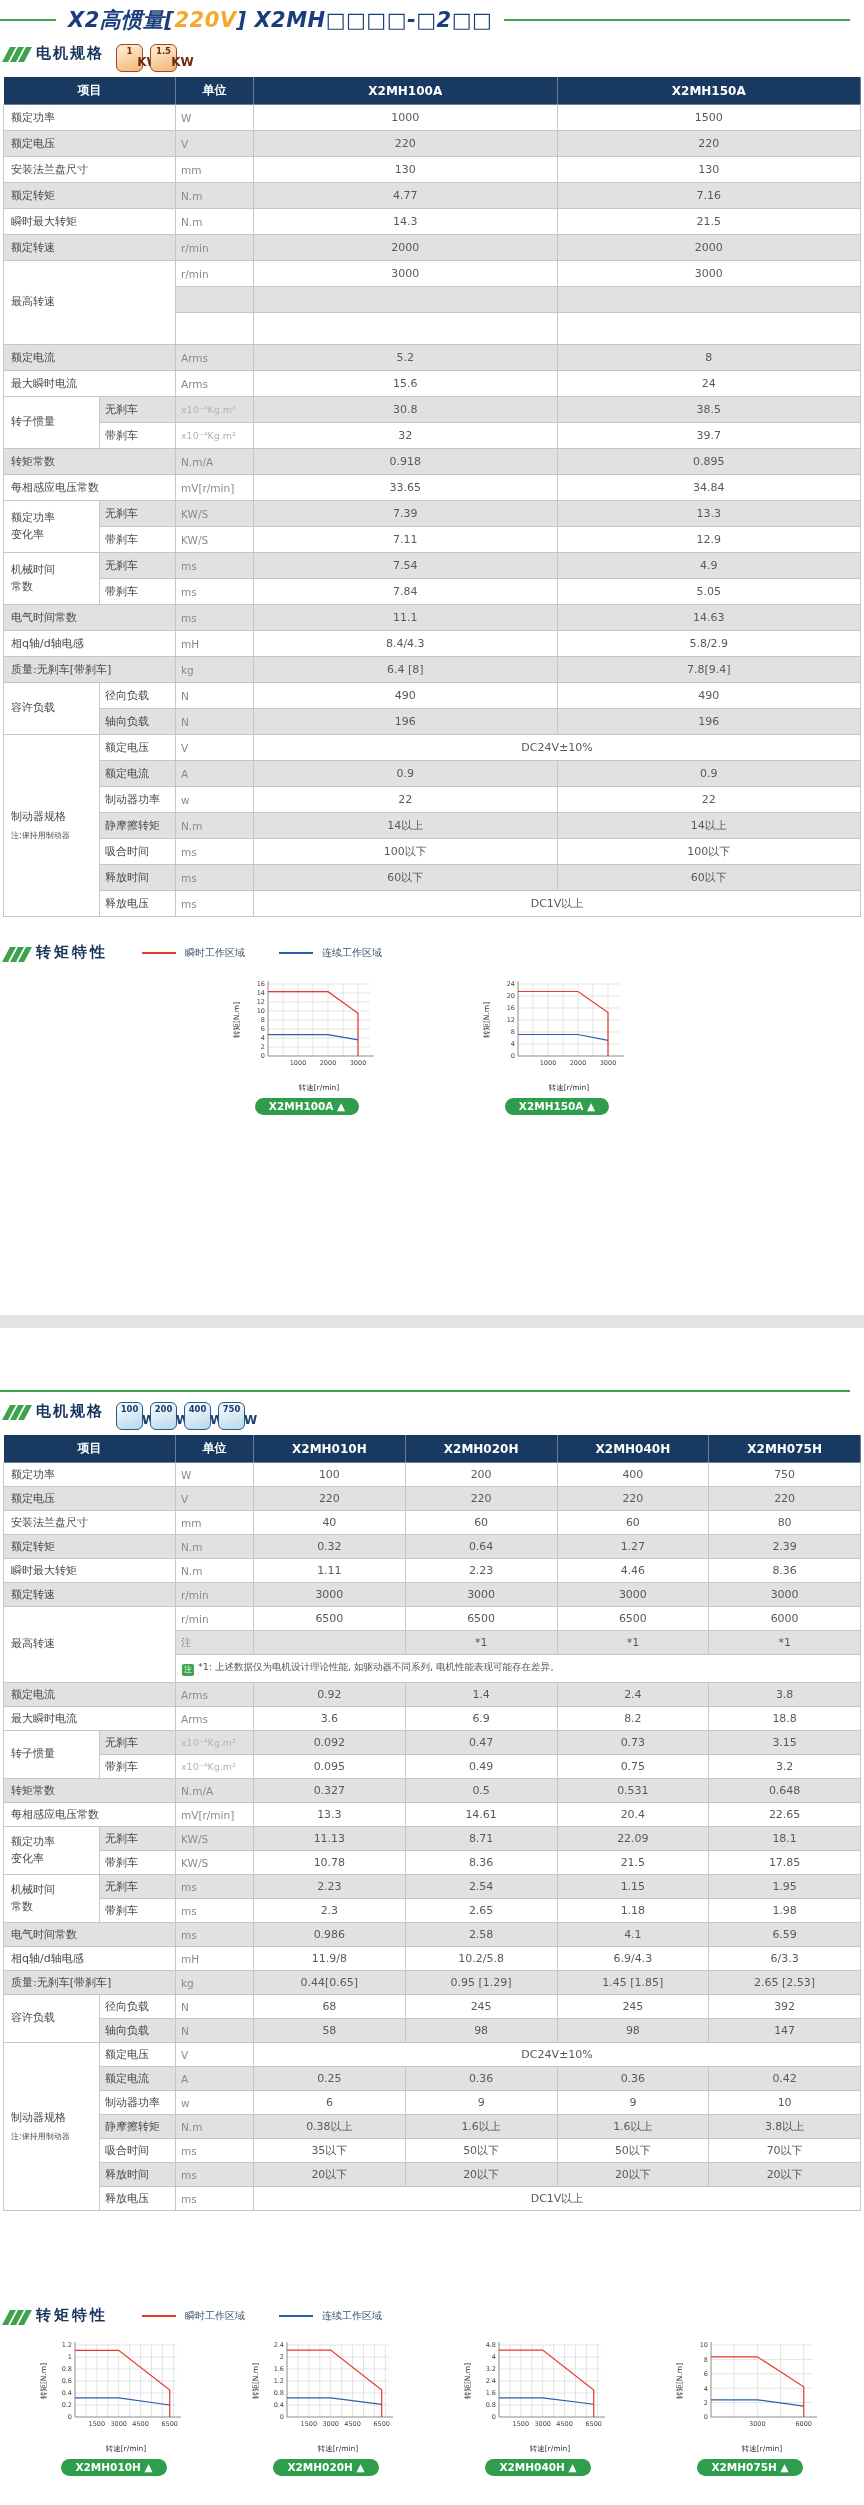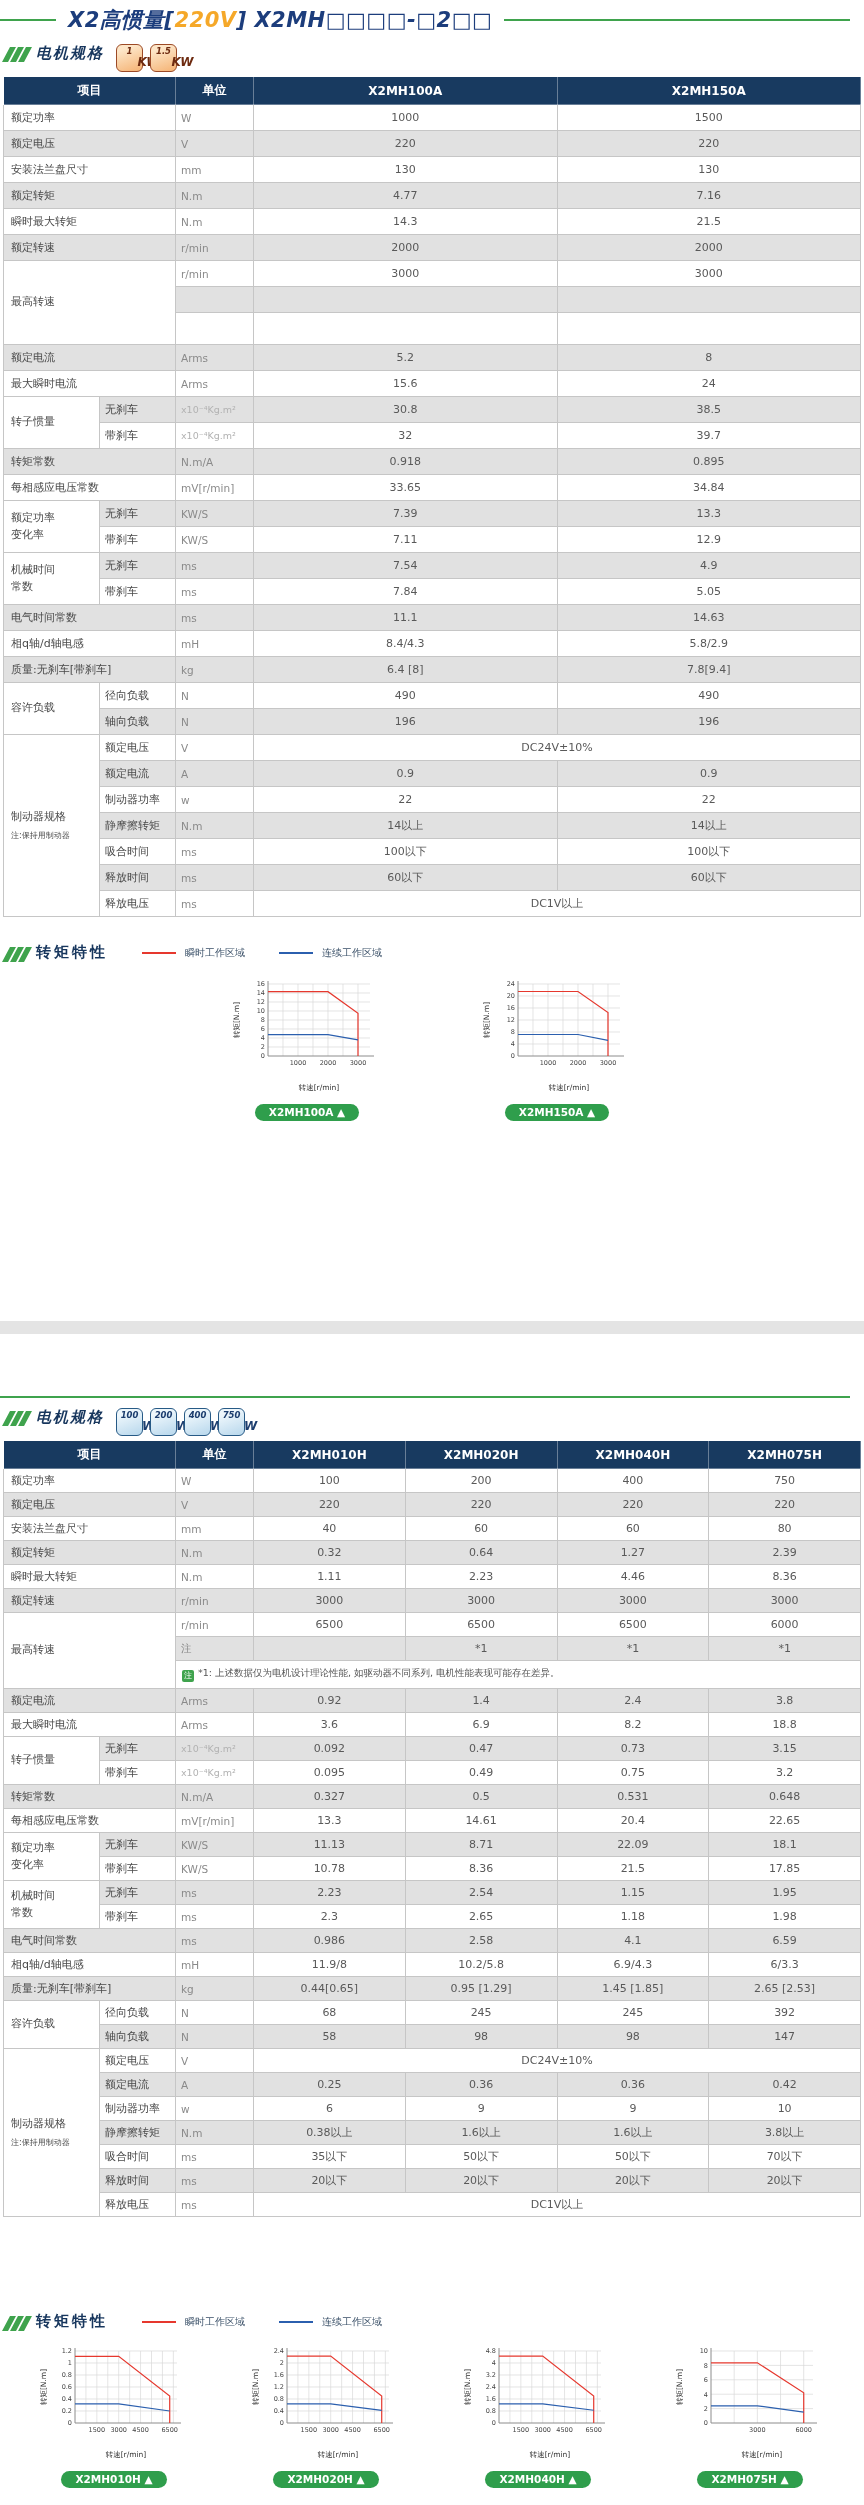--- a/index.html
+++ b/index.html
@@ -8,21 +8,21 @@
 
   
   .sec-title{display:flex;align-items:center;margin-top:6px;}
   .sec-title .ln{height:2px;background:#3fa34d;}
   .sec-title .ln-l{width:56px;flex:0 0 auto;}
   .sec-title .ln-r{flex:1 1 auto;margin-right:14px;}
   .sec-title .txt{font-size:21px;font-weight:800;font-style:italic;color:#1c3d7c;margin:0 12px;white-space:nowrap;letter-spacing:.5px;text-align:right;}
   .sec-title .voltage{color:#f5a829;}
 
   
-  .spec-head{display:flex;align-items:flex-start;margin:10px 0 4px 6px;gap:8px;font-style:italic;}
+  .spec-head{display:flex;align-items:flex-start;margin:10px 0 4px 6px;gap:8px;}
   .tri-icon{display:flex;gap:2px;margin-top:3px;}
   .tri-icon i{display:block;width:6px;height:15px;background:#3fa34d;transform:skewX(-28deg);}
   .spec-head h2{margin:0;font-size:15px;font-weight:bold;color:#17365d;letter-spacing:2px;}
   .pow-badges{display:flex;gap:7px;margin-left:4px;}
   .pow-badge{width:27px;height:28px;border-radius:6px;display:flex;flex-direction:column;align-items:center;justify-content:center;line-height:1.05;box-sizing:border-box;}
   .pb-orange{background:linear-gradient(160deg,#fde6c8 20%,#f6b97e 90%);border:1px solid #9c4a26;color:#6d2a10;}
   .pb-blue{background:linear-gradient(160deg,#eef7fc 20%,#bedbee 90%);border:1px solid #275a86;color:#1c3d6e;}
   .pow-badge .t{font-size:8.5px;font-weight:bold;}
   .pow-badge .b{font-size:12px;font-weight:bold;margin-left:38px;}
 
@@ -50,21 +50,21 @@
   .torque-row h2{margin:0;font-size:15px;font-weight:bold;color:#17365d;letter-spacing:3px;}
   .legend{display:flex;align-items:center;gap:34px;margin-left:26px;}
   .lg{display:flex;align-items:center;gap:9px;font-size:10px;color:#3a5068;}
   .sw{display:inline-block;width:34px;height:2px;}
   .sw-red{background:#e6382e;} .sw-blue{background:#2b5fae;}
 
   .charts{display:flex;margin-top:16px;}
   #sec1 .charts{justify-content:center;gap:100px;}
   #sec2 .charts{justify-content:space-around;padding:0 8px;margin-top:14px;}
   .chart-block{display:flex;flex-direction:column;align-items:center;}
-  .model-badge{margin-top:12px;background:#2f9e4c;color:#fff;font-weight:bold;font-size:10.5px;padding:2px 14px 3px 14px;border-radius:10px;white-space:nowrap;}
+  .model-badge{margin-top:6px;background:#2f9e4c;color:#fff;font-weight:bold;font-size:10.5px;padding:2px 14px 3px 14px;border-radius:10px;white-space:nowrap;}
 
   .gap1{height:200px;}
   .page-sep{height:13px;background:#e4e4e4;}
   .gap2{height:56px;}
 </style>
 </head>
 <body>
 
 <div class="sheet">
 

